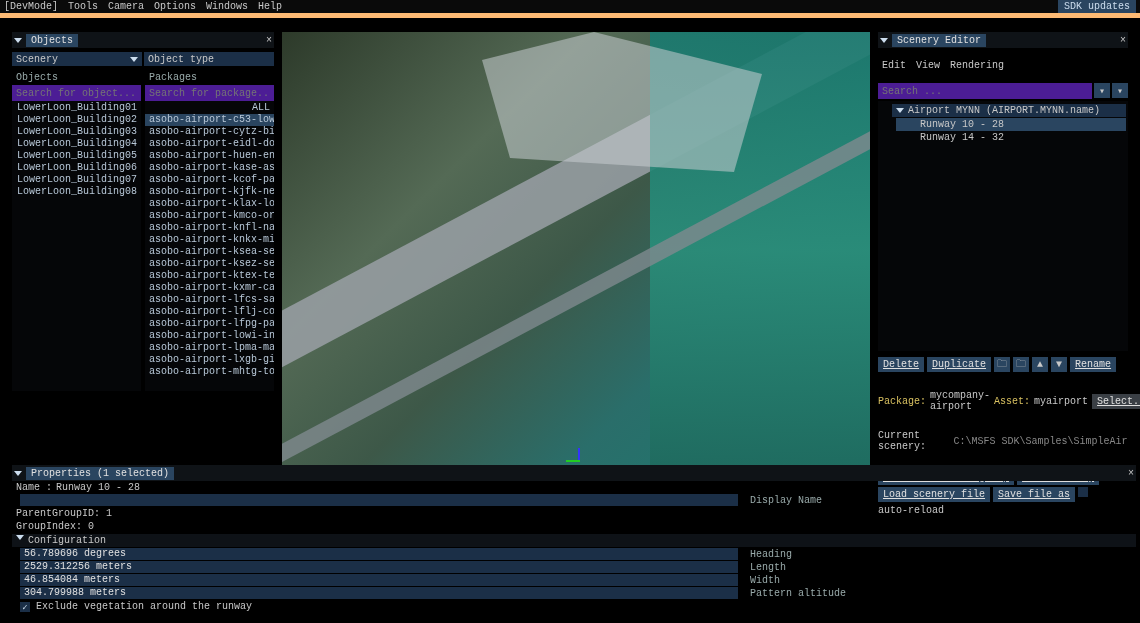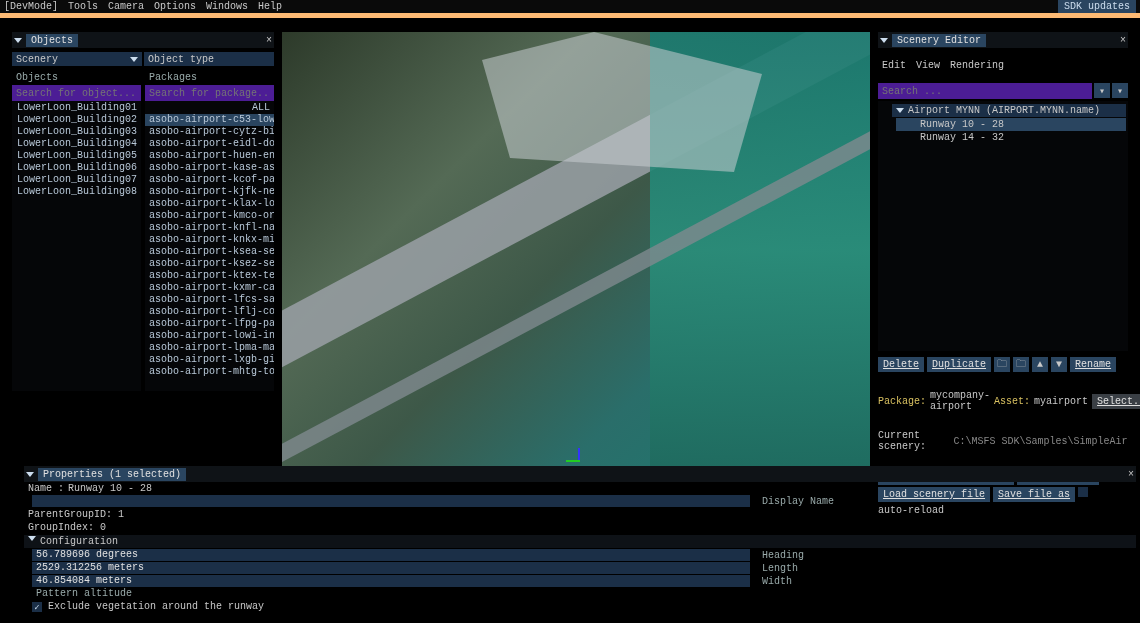--- a/index.html
+++ b/index.html
@@ -107,21 +107,21 @@
   display: flex; align-items: center; gap: 4px; padding: 0 4px 0 24px;
   height: 13px;
 }
 .tree-child.sel { background: #2a4560; }
 .kv-line { display: flex; gap: 4px; align-items: center; margin: 18px 0; }
 .yellow { color: #d8c060; }
 .dim { color: #888; }
 
 
 #props-panel {
-  position: absolute; left: 24px; bottom: 10px; right: 4px;
+  position: absolute; left: 12px; bottom: 10px; right: 4px;
 }
 .prop-row { display: flex; align-items: flex-end; margin: 1px 0; }
 .prop-val {
   width: 718px; background: #1b2f47; color: #e0e0e0;
   padding: 1px 4px; height: 12px; line-height: 10px; margin-left: 8px;
 }
 .prop-label { margin-left: 12px; color: #9aa; }
 .section-row {
   display: flex; align-items: flex-start; gap: 4px; background: #0e1217;
   padding: 1px 4px; margin: 1px 0;
@@ -301,20 +301,21 @@
       </div>
       <div class="prop-row">
         <div class="prop-val">2529.312256 meters</div>
         <span class="prop-label">Length</span>
       </div>
       <div class="prop-row">
         <div class="prop-val">46.854084 meters</div>
         <span class="prop-label">Width</span>
       </div>
       <div class="prop-row">
+        <div class="prop-val">304.799988 meters</div>
         <span class="prop-label">Pattern altitude</span>
       </div>
     </div>
   <div class="prop-row" style="margin-top:2px;margin-left:8px">
     <span class="chk">✓</span>
     <span style="margin-left:6px">Exclude vegetation around the runway</span>
   </div>
 </div>
 
 </body></html>

